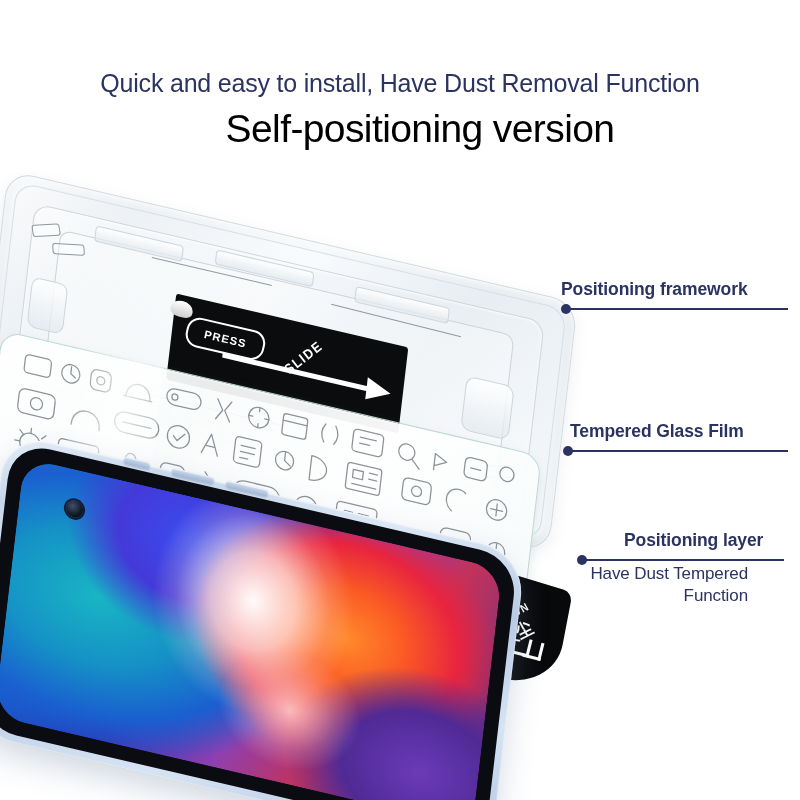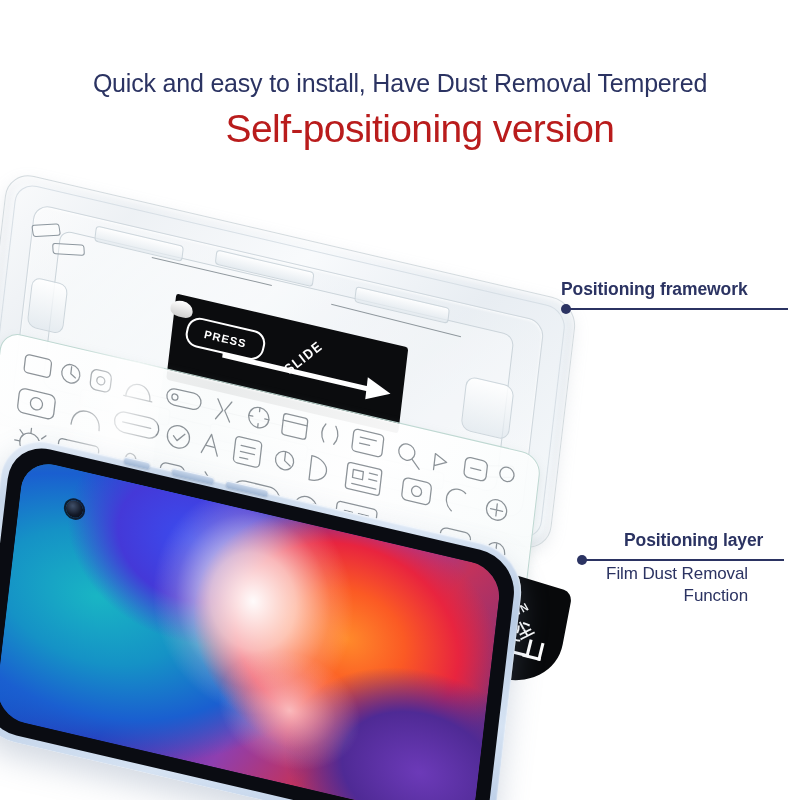--- a/index.html
+++ b/index.html
@@ -25,21 +25,21 @@
   }
   #subtitle {
     font-size: 25px;
     color: #2b3362;
     letter-spacing: -0.2px;
     line-height: 1.1;
     white-space: nowrap;
   }
   #title {
     font-size: 39px;
-    color: #b91c1c;
+    color: #000000;
     letter-spacing: -0.6px;
     line-height: 1.15;
     margin-top: 9px;
     padding-left: 40px;
     white-space: nowrap;
   }
 
   
   .callout { position: absolute; margin-top: 32px; }
   .callout .clabel {
@@ -373,21 +373,21 @@
     border-radius: 3px;
     box-shadow: inset 0 1px 1px rgba(255,255,255,0.8), 0 1px 2px rgba(90,110,140,0.35);
   }
 </style>
 </head>
 <body>
 
 <div id="stage">
 
   <div class="headings">
-    <div id="subtitle">Quick and easy to install, Have Dust Removal Tempered</div>
+    <div id="subtitle">Quick and easy to install, Have Dust Removal Function</div>
     <div id="title">Self-positioning version</div>
   </div>
 
   <div id="scene">
 
     <div id="tray">
       <div class="tray-body"></div>
       <div class="tray-rim"></div>
       <div class="tray-inner"></div>
       <div class="tray-inner2"></div>
@@ -577,23 +577,30 @@
   </div>
 
   <div class="callout" id="callout-framework">
     <div class="clabel">Positioning framework</div>
     <div class="leader" style="left:0px; top:25px; width:228px;">
       <div class="lline" style="width:222px;"></div>
       <div class="ldot"></div>
     </div>
   </div>
 
+  <div class="callout" id="callout-glass">
+    <div class="clabel">Tempered Glass Film</div>
+    <div class="leader" style="left:-7px; top:25px; width:226px;">
+      <div class="lline" style="width:220px;"></div>
+      <div class="ldot"></div>
+    </div>
+  </div>
 
   <div class="callout" id="callout-protect">
     <div class="clabel">Positioning layer</div>
     <div class="leader" style="left:-47px; top:25px; width:208px;">
       <div class="lline" style="width:202px;"></div>
       <div class="ldot"></div>
     </div>
-    <div class="csub txt-right" style="width:166px; margin-top:12px; margin-left:-42px;">Film Dust Removal Function</div>
+    <div class="csub txt-right" style="width:166px; margin-top:12px; margin-left:-42px;">Have Dust Tempered Function</div>
   </div>
 
 </div>
 
 </body></html>

